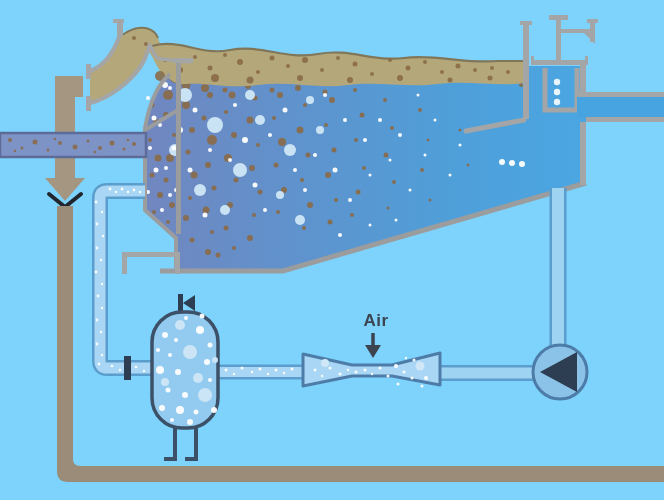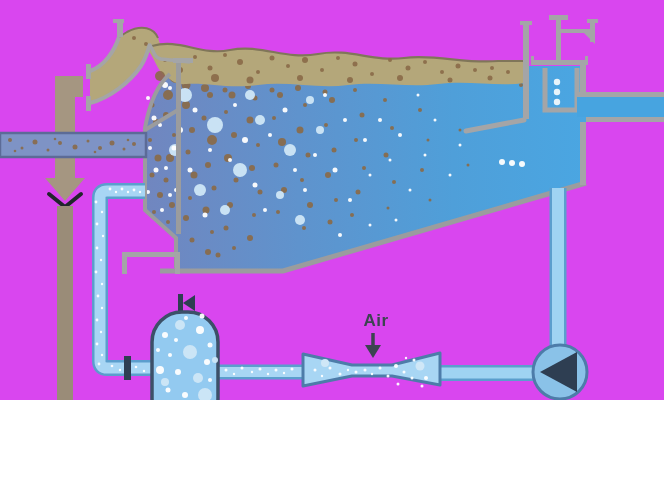--- a/index.html
+++ b/index.html
@@ -1,16 +1,16 @@
 <!DOCTYPE html>
 <html><head>
 <meta charset="utf-8">
 <style>
   html,body{margin:0;padding:0;background:#ffffff;}
-  .stage{position:relative;width:664px;height:400px;background:#d946ef;overflow:hidden;
+  .stage{position:relative;width:664px;height:500px;background:#7dd3fc;overflow:hidden;
          font-family:"Liberation Sans", sans-serif;}
   svg{display:block;}
   .air-label{font-family:"Liberation Sans","DejaVu Sans",sans-serif;font-size:17px;font-weight:700;
              fill:#3c4450;letter-spacing:.5px;}
 </style>
 </head>
 <body>
 
 <div class="stage">
 <svg width="664" height="500" viewBox="0 0 664 500" xmlns="http://www.w3.org/2000/svg">

